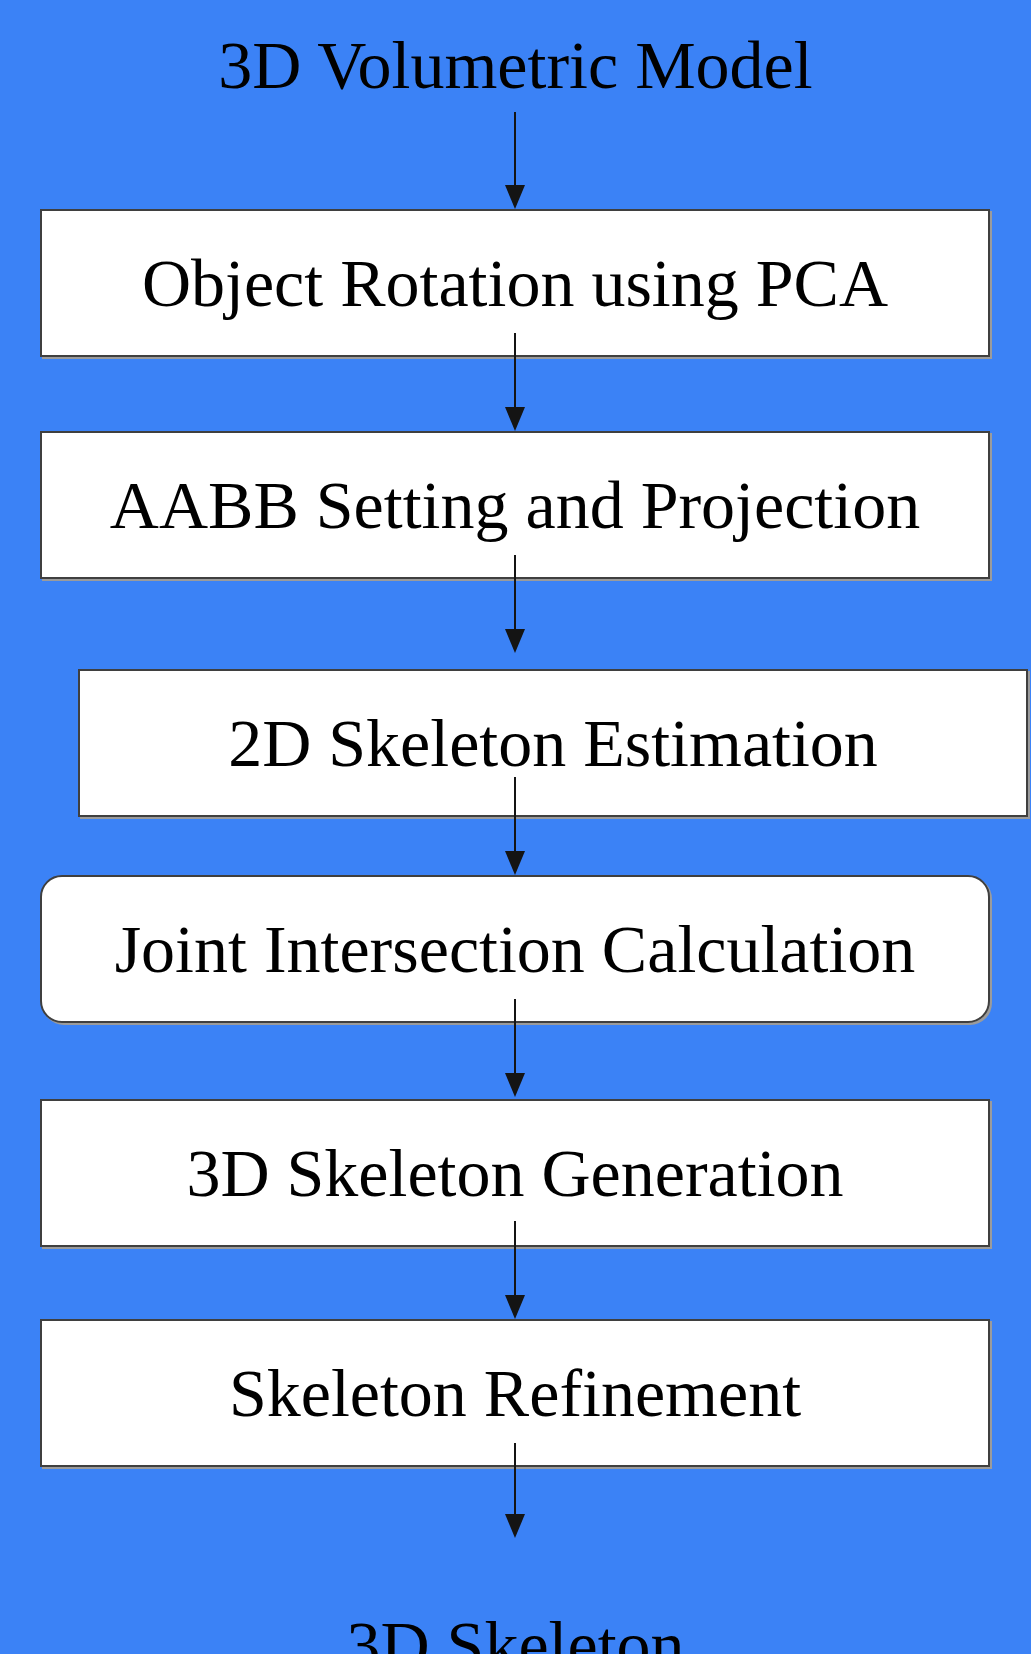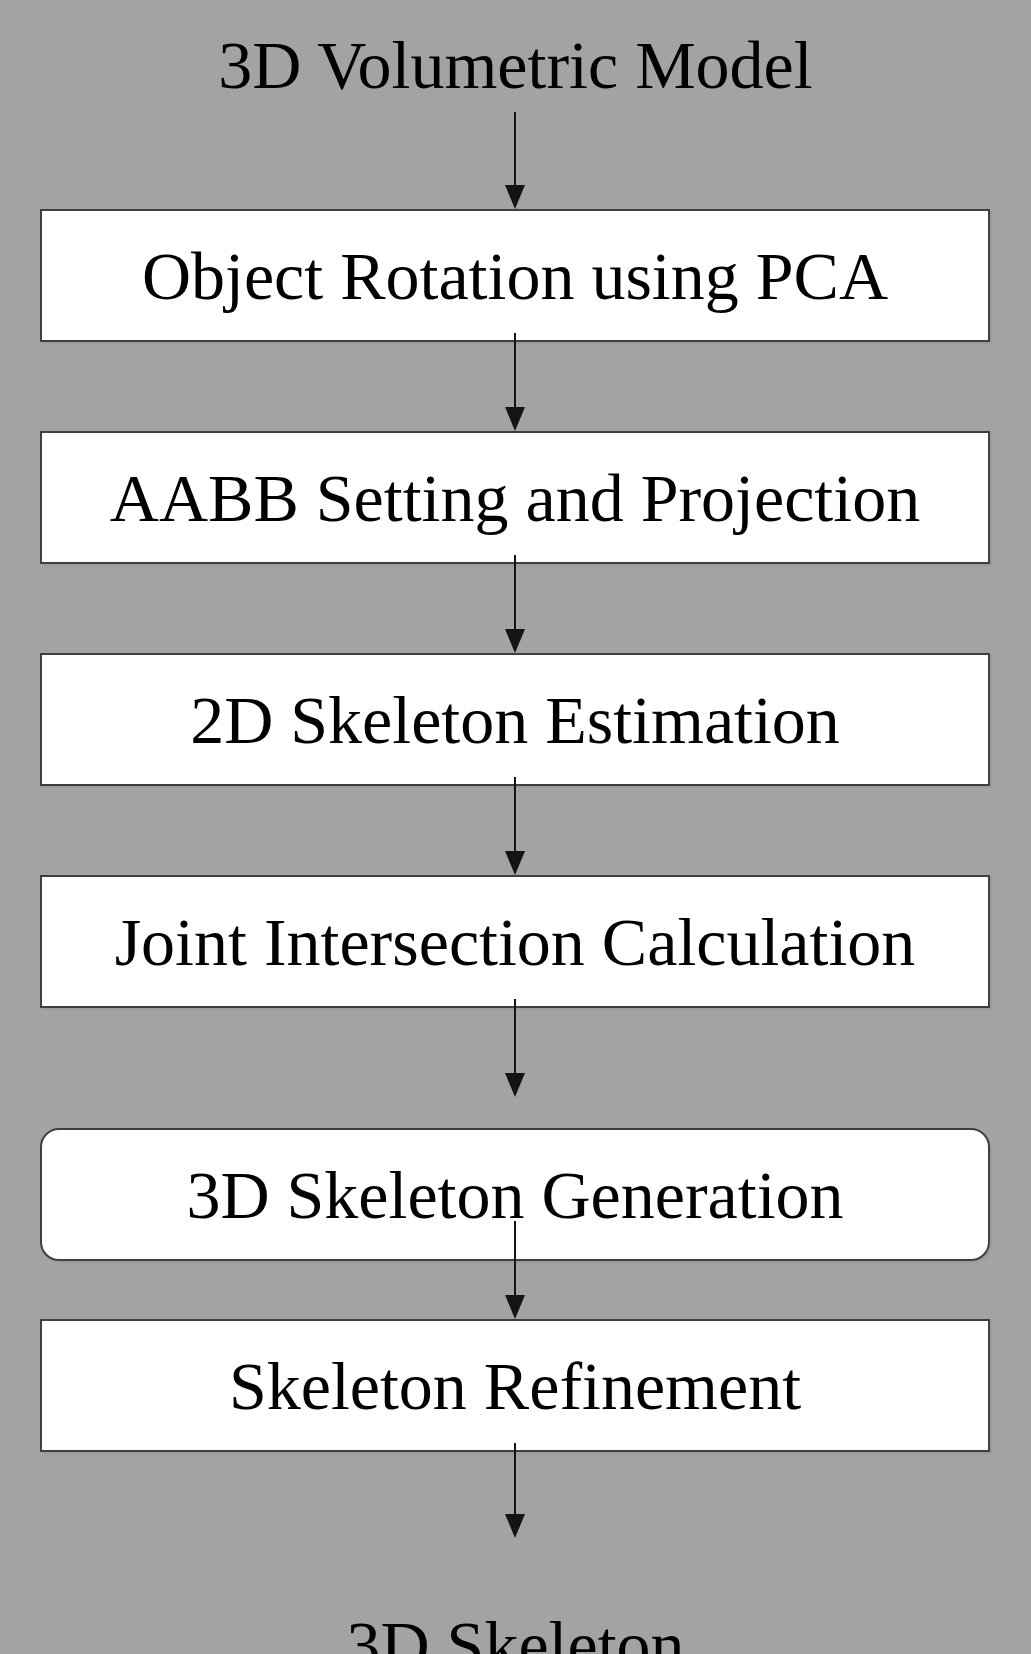--- a/index.html
+++ b/index.html
@@ -4,40 +4,40 @@
 <style>
   html, body {
     margin: 0;
     padding: 0;
     background: #ffffff;
   }
   #stage {
     position: relative;
     width: 1031px;
     height: 1654px;
-    background: #a3a3a3;
+    background: #3b82f6;
     font-family: "Liberation Serif", "DejaVu Serif", serif;
     color: #000000;
     overflow: hidden;
   }
   .flow-text {
     position: absolute;
     left: 0;
     width: 1031px;
     text-align: center;
     font-size: 68px;
     line-height: 1.1;
     white-space: nowrap;
     color: #000000;
   }
   .step-box {
     position: absolute;
     left: 40px;
     width: 950px;
-    height: 133px;
+    height: 148px;
     box-sizing: border-box;
     background: #ffffff;
     border: 2px solid #3f3f3f;
     box-shadow: 2px 2px 0 #9b9b9b;
     display: flex;
     align-items: center;
     justify-content: center;
   }
   .step-label {
     font-size: 68px;
@@ -89,39 +89,39 @@
 
   <div class="step-box" style="top: 431px; justify-content: center;">
     <span class="step-label">AABB Setting and Projection</span>
   </div>
 
   <div class="arrow" style="top: 555px; height: 98px;">
     <div class="arrow-line"></div>
     <div class="arrow-head"></div>
   </div>
 
-  <div class="step-box" style="top: 653px;">
+  <div class="step-box" style="top: 669px; margin-left: 38px;">
     <span class="step-label">2D Skeleton Estimation</span>
   </div>
 
   <div class="arrow" style="top: 777px; height: 98px;">
     <div class="arrow-line"></div>
     <div class="arrow-head"></div>
   </div>
 
-  <div class="step-box" style="top: 875px;">
+  <div class="step-box" style="top: 875px; border-radius: 22px;">
     <span class="step-label">Joint Intersection Calculation</span>
   </div>
 
   <div class="arrow" style="top: 999px; height: 98px;">
     <div class="arrow-line"></div>
     <div class="arrow-head"></div>
   </div>
 
-  <div class="step-box" style="top: 1128px; border-radius: 19px;">
+  <div class="step-box" style="top: 1099px;">
     <span class="step-label">3D Skeleton Generation</span>
   </div>
 
   <div class="arrow" style="top: 1221px; height: 98px;">
     <div class="arrow-line"></div>
     <div class="arrow-head"></div>
   </div>
 
   <div class="step-box" style="top: 1319px; justify-content: center;">
     <span class="step-label">Skeleton Refinement</span>

